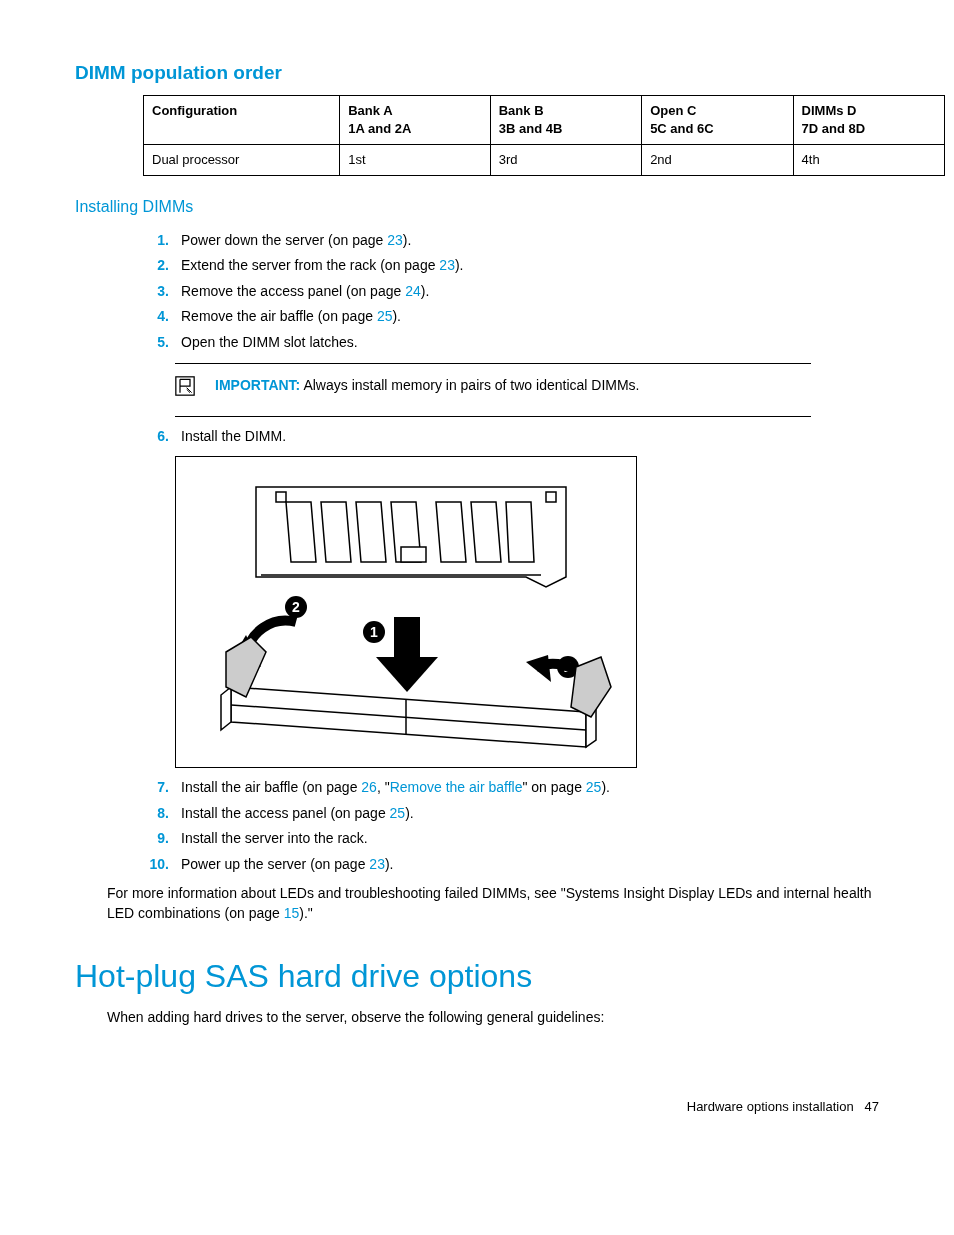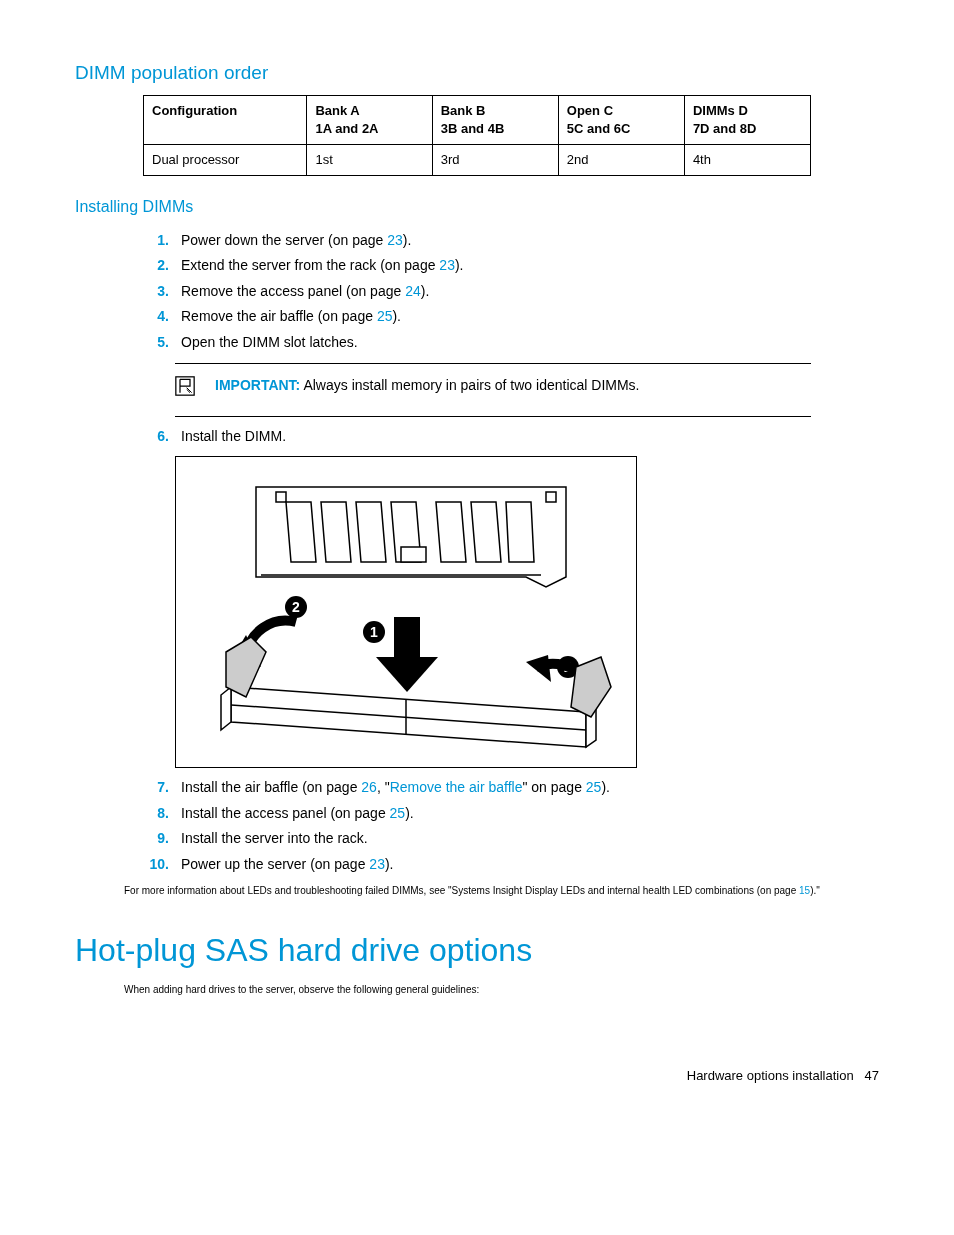--- a/index.html
+++ b/index.html
@@ -23,29 +23,29 @@
   h2 {
     font-family: "Arial Narrow", Arial, sans-serif;
     font-weight: 300;
     font-size: 16px;
     color: #0096d6;
     margin: 20px 0 12px 0;
     font-stretch: condensed;
   }
   h3 {
     font-family: "Arial Narrow", Arial, sans-serif;
-    font-weight: 400;
+    font-weight: 700;
     font-size: 19px;
     color: #0096d6;
     margin: 0 0 8px 0;
     font-stretch: condensed;
   }
   table.pop {
     border-collapse: collapse;
-    width: 668px;
+    width: 802px;
     margin-left: 68px;
     margin-bottom: 20px;
     font-size: 13px;
   }
   table.pop th, table.pop td {
     border: 1px solid #000;
     padding: 6px 8px;
     text-align: left;
     vertical-align: top;
   }
@@ -97,22 +97,22 @@
   }
   .figure {
     margin: 10px 0 10px 100px;
     border: 1px solid #000;
     width: 460px;
     height: 310px;
     position: relative;
     background: #fff;
   }
   .para {
-    margin: 10px 0 10px 49px;
-    font-size: 10px;
+    margin: 10px 0 10px 32px;
+    font-size: 14px;
   }
   .footer {
     position: relative;
     margin-top: 70px;
     text-align: right;
     font-size: 13px;
   }
   .svg-dimm { display:block; }
 </style>
 </head>

